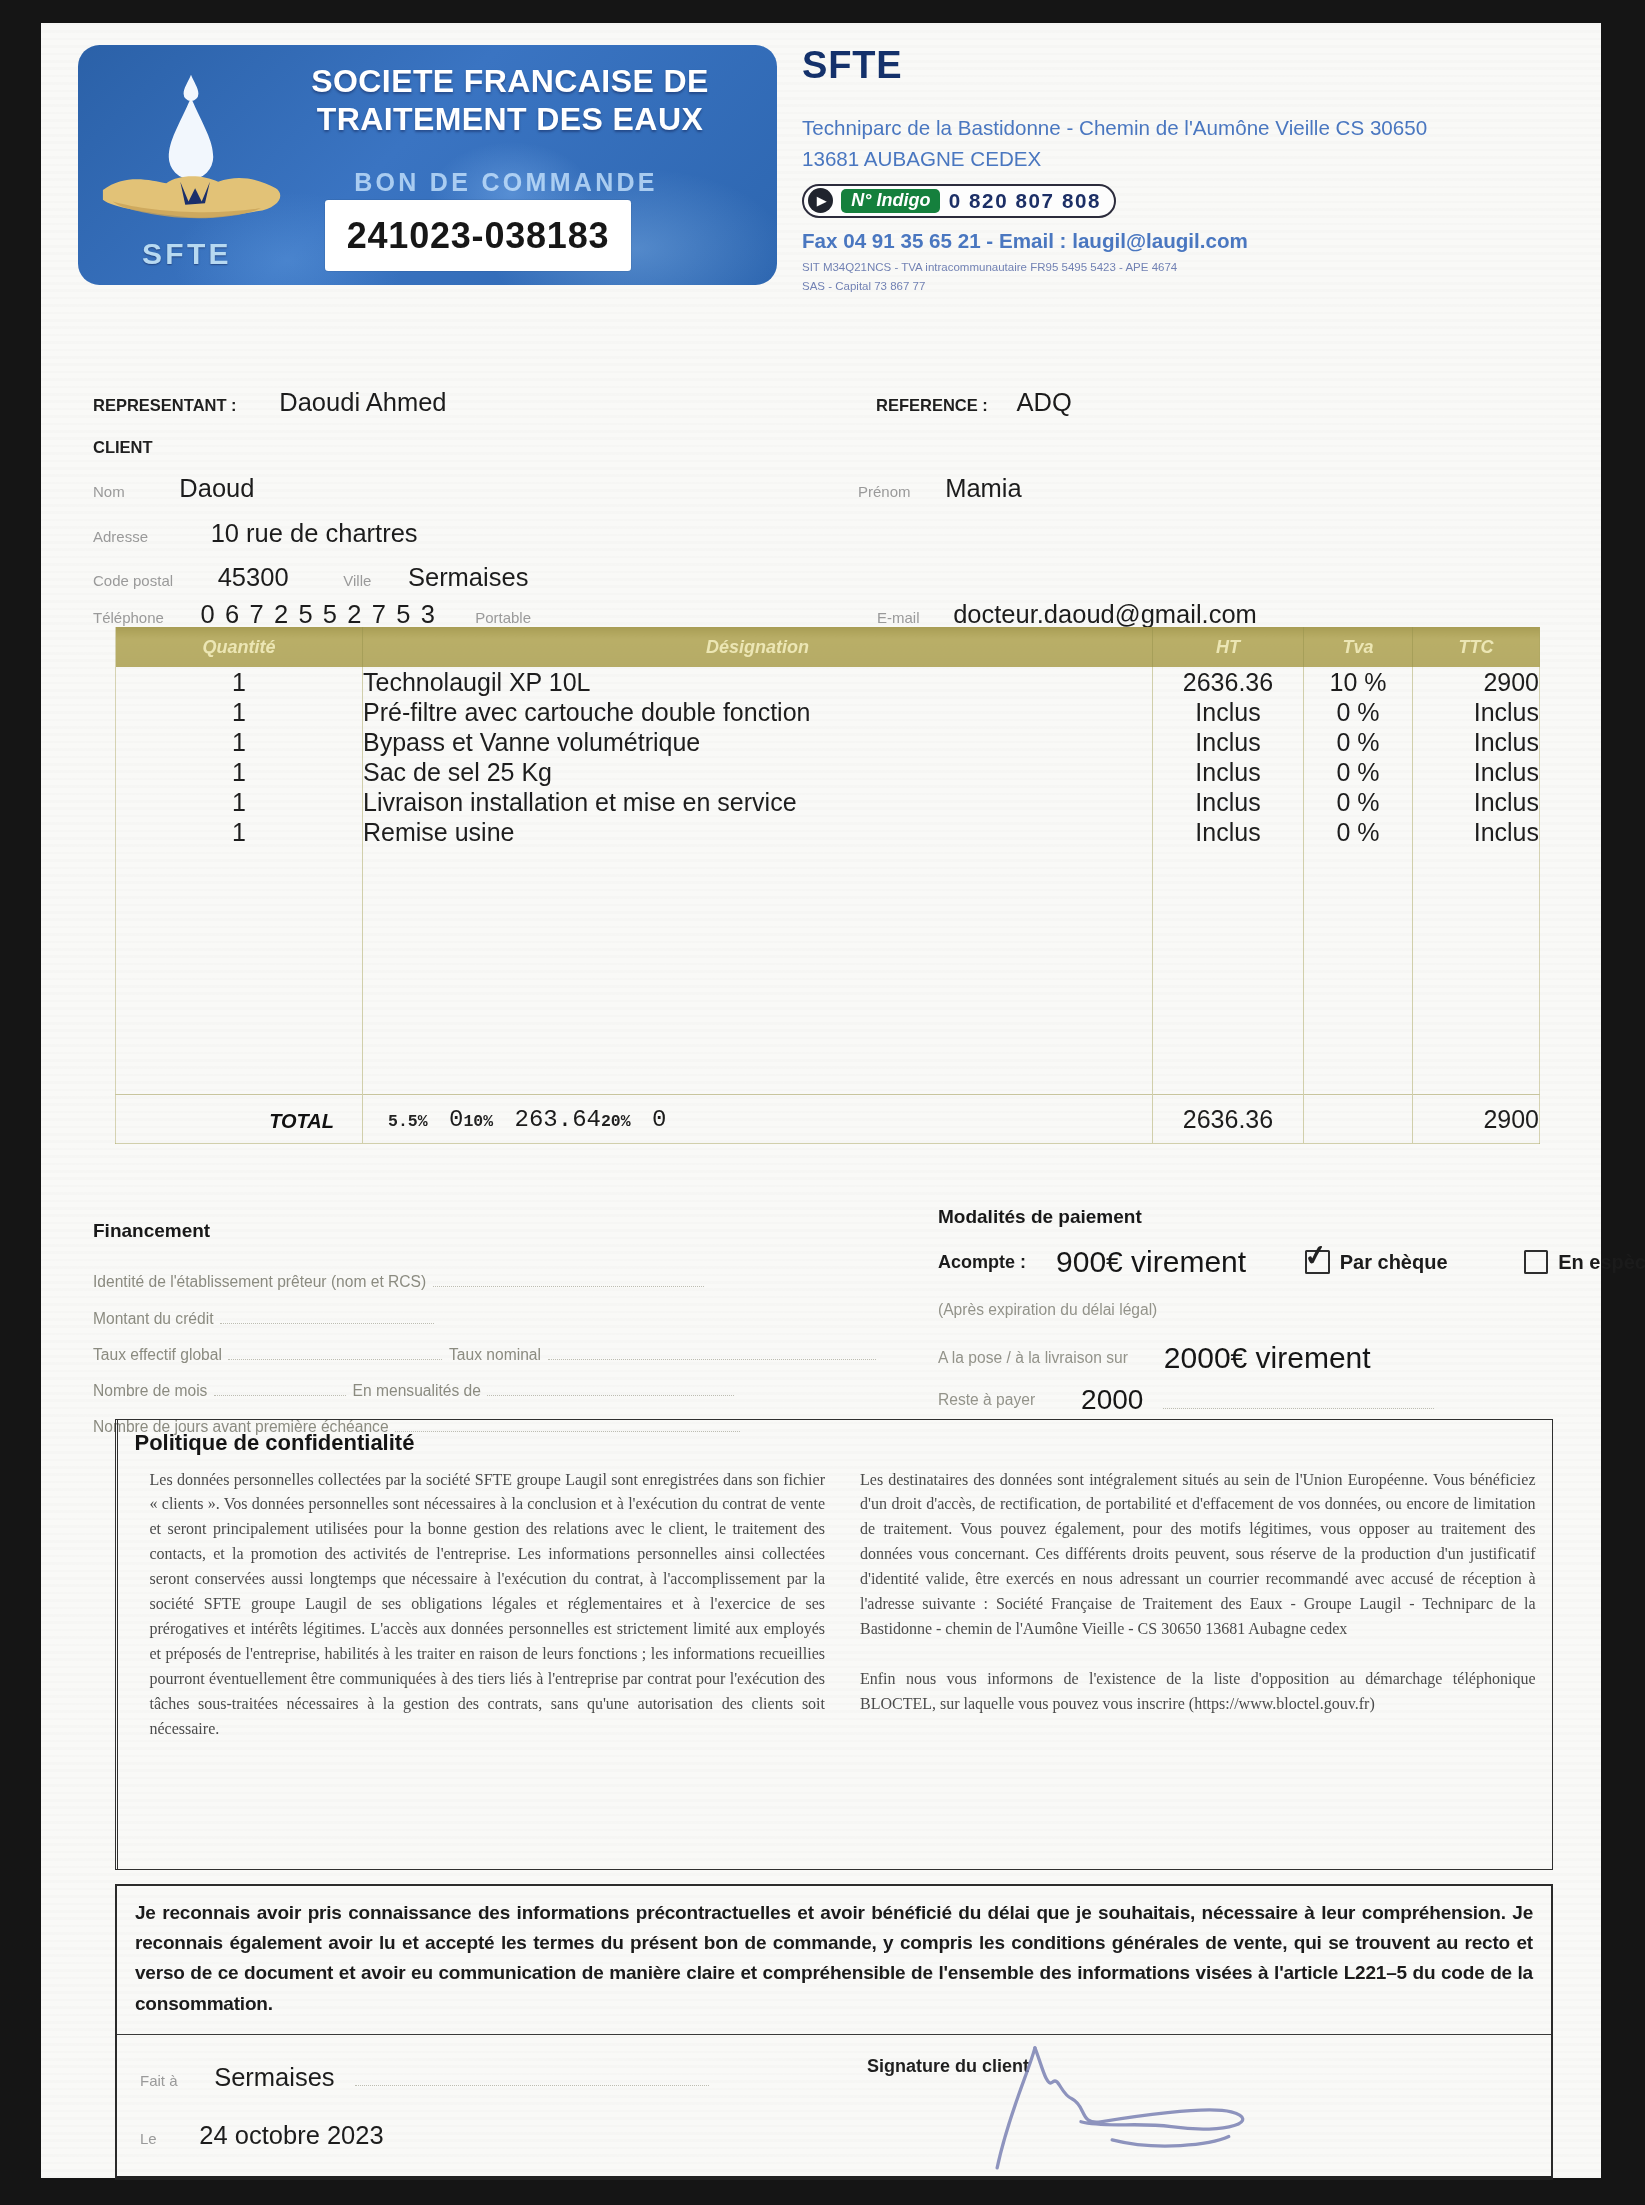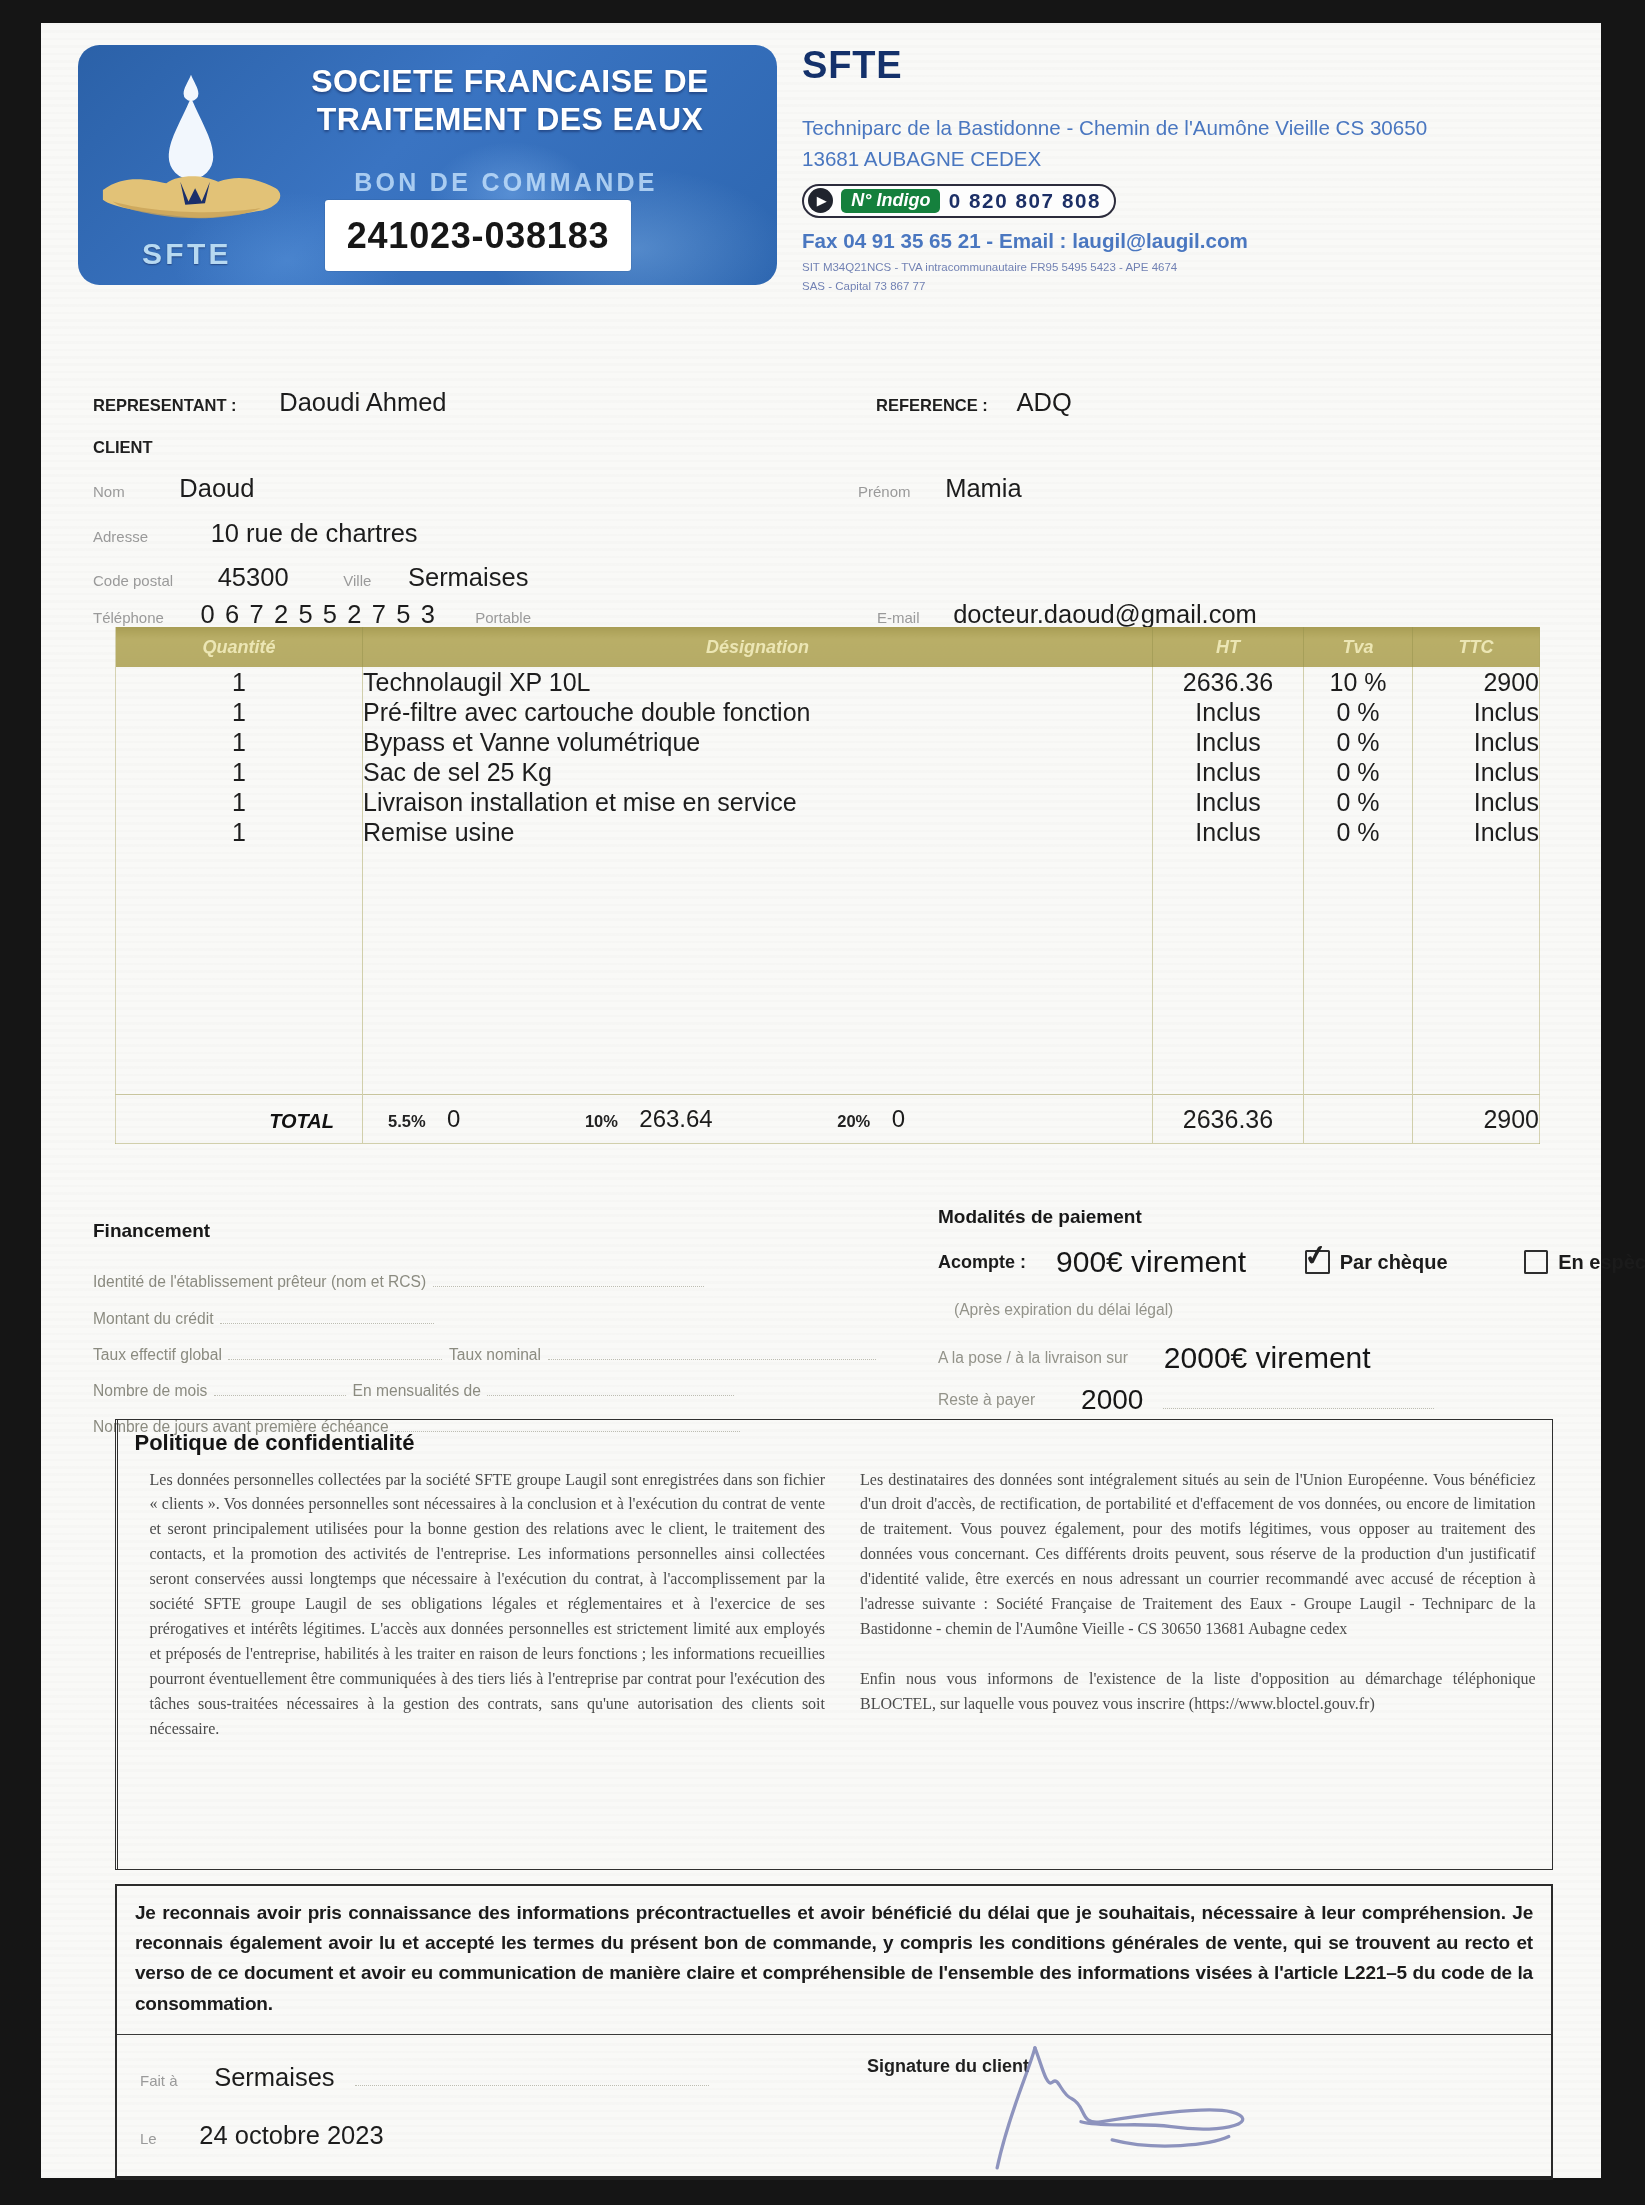--- a/index.html
+++ b/index.html
@@ -70,21 +70,21 @@
   table.items td{border-left:1.6px solid rgba(170,165,95,.5);font-size:25px;color:#1d1d1d;
     height:30px;padding:0;vertical-align:middle;white-space:nowrap;overflow:hidden;}
   table.items td:first-child,table.items th:first-child{border-left:none;}
   td.qty{text-align:center;}
   td.des{padding-left:18px;}
   td.ht,td.tva{text-align:center;}
   td.ttc{text-align:right;padding-right:20px;}
   tr.filler td{height:247px;}
   tr.total-row td{border-top:1.6px solid rgba(160,155,85,.55);height:48px;}
   .tot-lbl{font-size:20px;font-weight:800;font-style:italic;color:#111;}
-  .vat-wrap{display:flex;justify-content:space-between;padding:0 247px 0 25px;align-items:baseline;}
+  .vat-wrap{display:flex;justify-content:flex-start;padding:0 247px 0 25px;align-items:baseline;font-family:Liberation Mono, monospace;}
   .vat-pair{display:flex;gap:21.4px;align-items:baseline;}
   .vat-k{font-size:16.5px;font-weight:700;color:#222;}
   .vat-v{font-size:24px;color:#1b1b1b;}
   td.tot-ht{text-align:center;font-size:25.5px;}
   td.tot-ttc{text-align:right;padding-right:21.4px;font-size:25.5px;}
   
   .delai-row{top:1145px;left:74px;}
   .delai-lbl{font-size:17.3px;font-weight:800;text-decoration:underline;color:#1a1a1a;}
   .delai-val{font-size:25px;margin-left:49px;color:#1c1c1c;}
   
@@ -328,21 +328,21 @@
       <span class="big-val" style="margin-left:30px;">900€ virement</span>
       <span class="chk" style="margin-left:59px;">
           <span class="mk">✓</span>
         </span>
       <span class="chk-lbl">Par chèque</span>
       <span class="chk" style="margin-left:76px;">
           <span class="mk"></span>
         </span>
       <span class="chk-lbl">En espèces</span>
     </div>
-    <div class="pay-row" style="top:95px;left:16px;">
+    <div class="pay-row" style="top:95px;left:0;">
       <span class="pay-note">(Après expiration du délai légal)</span>
     </div>
     <div class="pay-row" style="top:135px;left:0;">
       <span class="pay-faint">A la pose / à la livraison sur</span>
       <span class="big-val" style="margin-left:36px;">2000€ virement</span>
     </div>
     <div class="pay-row" style="top:178px;left:0;">
       <span class="pay-faint">Reste à payer</span>
       <span class="big-val" style="margin-left:46px;font-size:28px;">2000</span>
       <span class="dots" style="width:271px;margin-left:20px;"></span>

